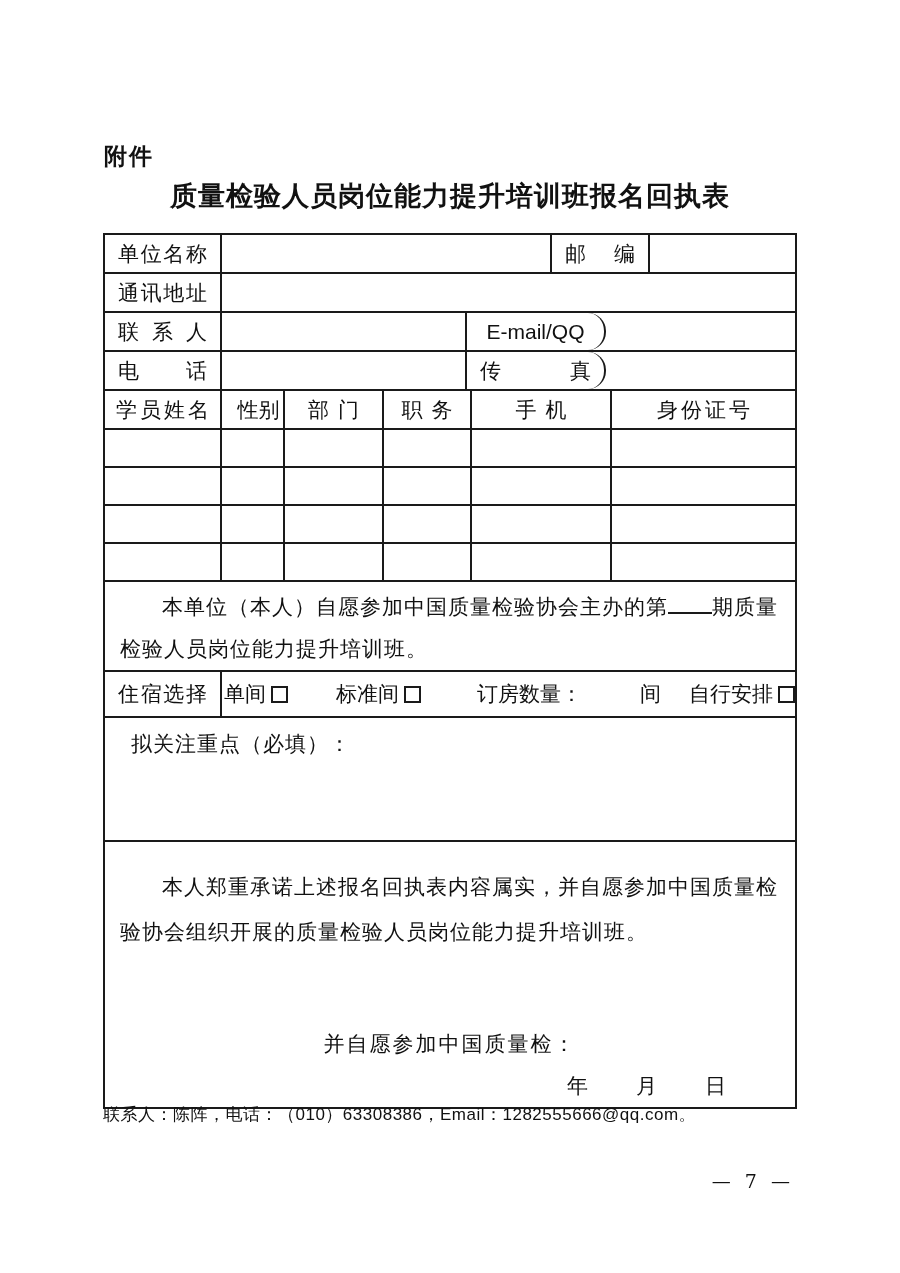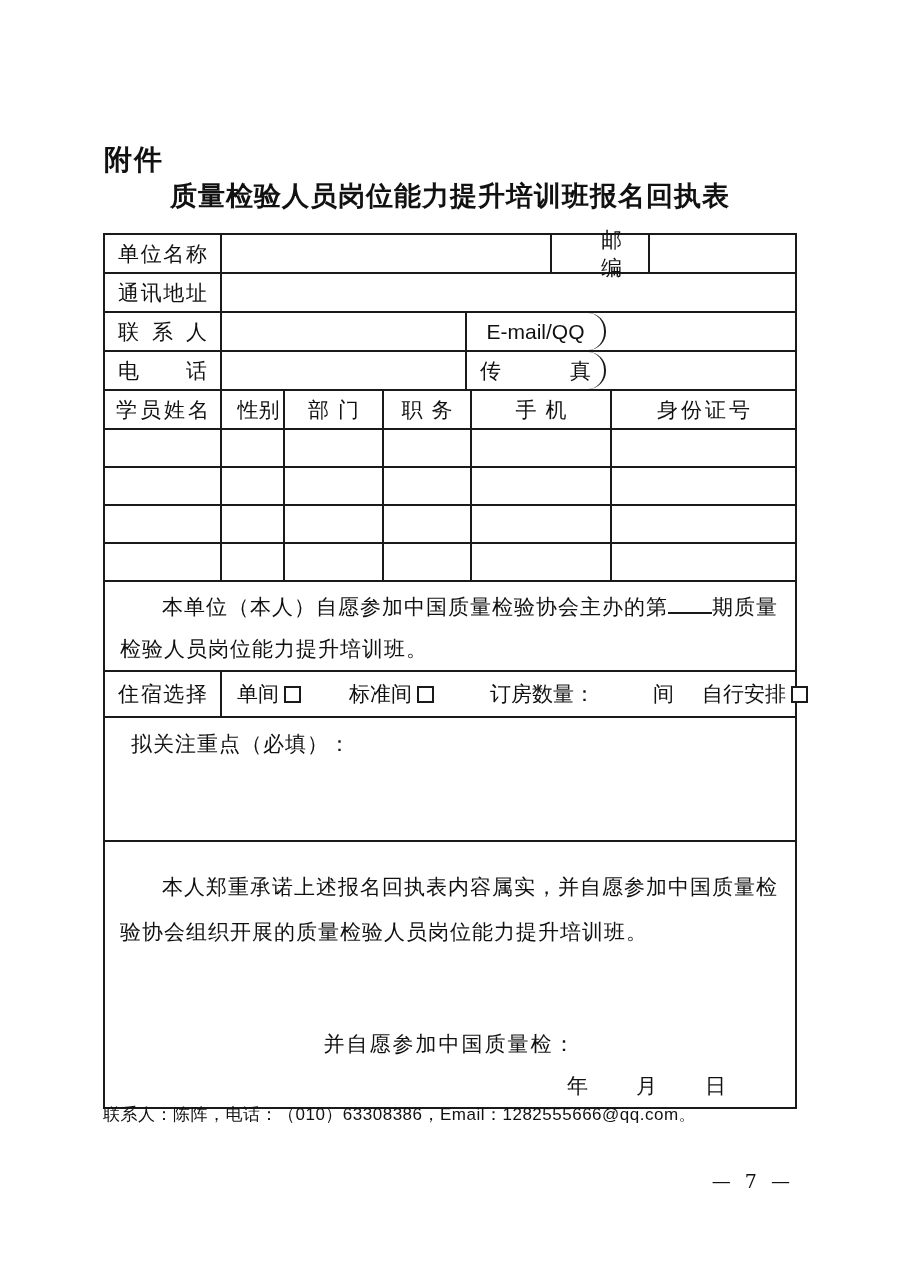--- a/index.html
+++ b/index.html
@@ -10,21 +10,21 @@
     margin: 0 auto;
     background: #ffffff;
     font-family: "Liberation Sans", sans-serif;
     color: #111111;
     overflow: hidden;
   }
   .attachment {
     position: absolute;
     left: 104px;
     top: 141px;
-    font-size: 28px;
+    font-size: 23px;
     font-weight: bold;
     letter-spacing: 2px;
   }
   .doc-title {
     position: absolute;
     left: 0;
     top: 178px;
     width: 100%;
     text-align: center;
     font-size: 27px;
@@ -46,26 +46,26 @@
     border-bottom: 2px solid #1a1a1a;
   }
   .row:last-child { border-bottom: none; }
   .c {
     box-sizing: border-box;
     border-right: 2px solid #1a1a1a;
     display: flex;
     align-items: center;
     min-width: 0;
   }
-  .c.last { border-right: none; flex: 1; }
+  .c.last { border-right: none; flex: 1; justify-content: flex-end; }
   .h39 { height: 39px; }
   .h38 { height: 38px; }
   .w117 { flex: 0 0 117px; }
   .w330 { flex: 0 0 330px; }
-  .w98  { flex: 0 0 98px; padding-left: 36px; }
+  .w98  { flex: 0 0 98px; }
   .w245 { flex: 0 0 245px; }
   .w139 { flex: 0 0 139px; border-radius: 18px; }
   .w63  { flex: 0 0 63px; padding-left: 12px; }
   .w99  { flex: 0 0 99px; }
   .w88  { flex: 0 0 88px; }
   .w140 { flex: 0 0 140px; }
   .jtext {
     display: block;
     width: 100%;
     padding: 0 13px;

